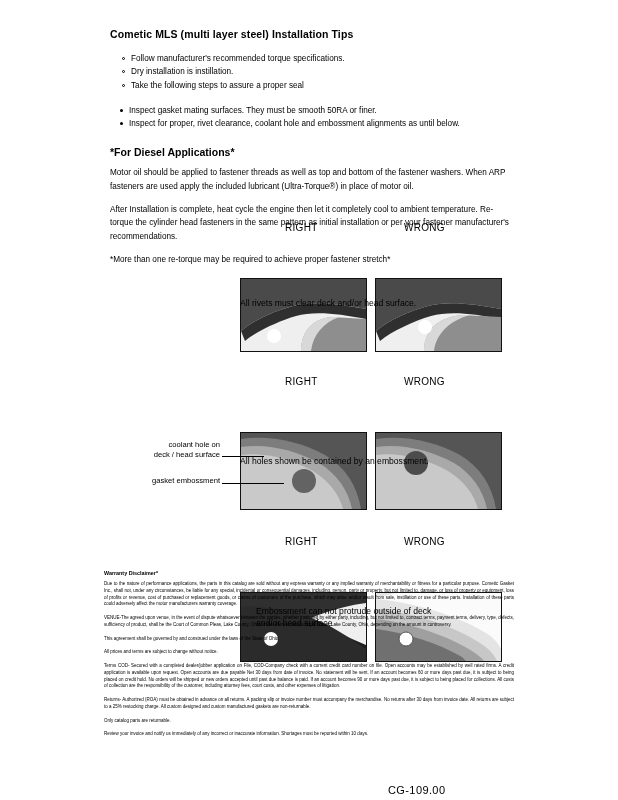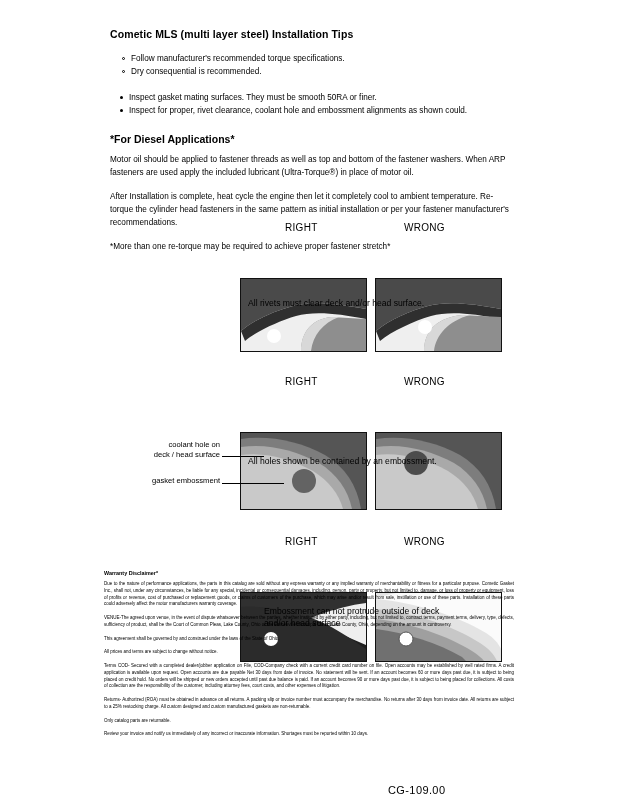--- a/index.html
+++ b/index.html
@@ -115,21 +115,20 @@
   .panel {
     position: absolute;
     border: 1px solid #111;
     overflow: hidden;
     background: #f2f2f2;
   }
   .caption {
     font-size: 8.6px;
     line-height: 1.35;
     position: absolute;
-    padding-left: 8px;
   }
   .callout {
     position: absolute;
     font-size: 7.6px;
     text-align: right;
     line-height: 1.3;
   }
   .leader {
     position: absolute;
     height: 1px;
@@ -170,32 +169,36 @@
   <div class="content">
     <h1 class="title">Cometic MLS (multi layer steel) Installation Tips</h1>
 
     <ul class="bullets">
       <li>
         <span class="hollow-dot"></span>
         <span>Follow manufacturer's recommended torque specifications.</span>
       </li>
       <li>
         <span class="hollow-dot"></span>
-        <span>Dry consequential is recommended.</span>
+        <span>Dry installation is instillation.</span>
+      </li>
+      <li>
+        <span class="hollow-dot"></span>
+        <span>Take the following steps to assure a proper seal</span>
       </li>
     </ul>
 
     <ul class="subbullets">
       <li>
         <span class="solid-dot"></span>
         <span>Inspect gasket mating surfaces.  They must be smooth 50RA or finer.</span>
       </li>
       <li>
         <span class="solid-dot"></span>
-        <span>Inspect for proper, rivet clearance, coolant hole and embossment alignments as shown could.</span>
+        <span>Inspect for proper, rivet clearance, coolant hole and embossment alignments as until below.</span>
       </li>
     </ul>
 
     <h2 class="section">*For Diesel Applications*</h2>
     <p class="para">Motor oil should be applied to fastener threads as well as top and bottom of the fastener washers. When ARP fasteners are used apply the included lubricant (Ultra-Torque®) in place of motor oil.</p>
     <p class="para">After Installation is complete, heat cycle the engine then let it completely cool to ambient temperature. Re-torque the cylinder head fasteners in the same pattern as initial installation or per your fastener manufacturer's recommendations.</p>
     <p class="note">*More than one re-torque may be required to achieve proper fastener stretch*</p>
   </div>
 
   <div class="figures">

